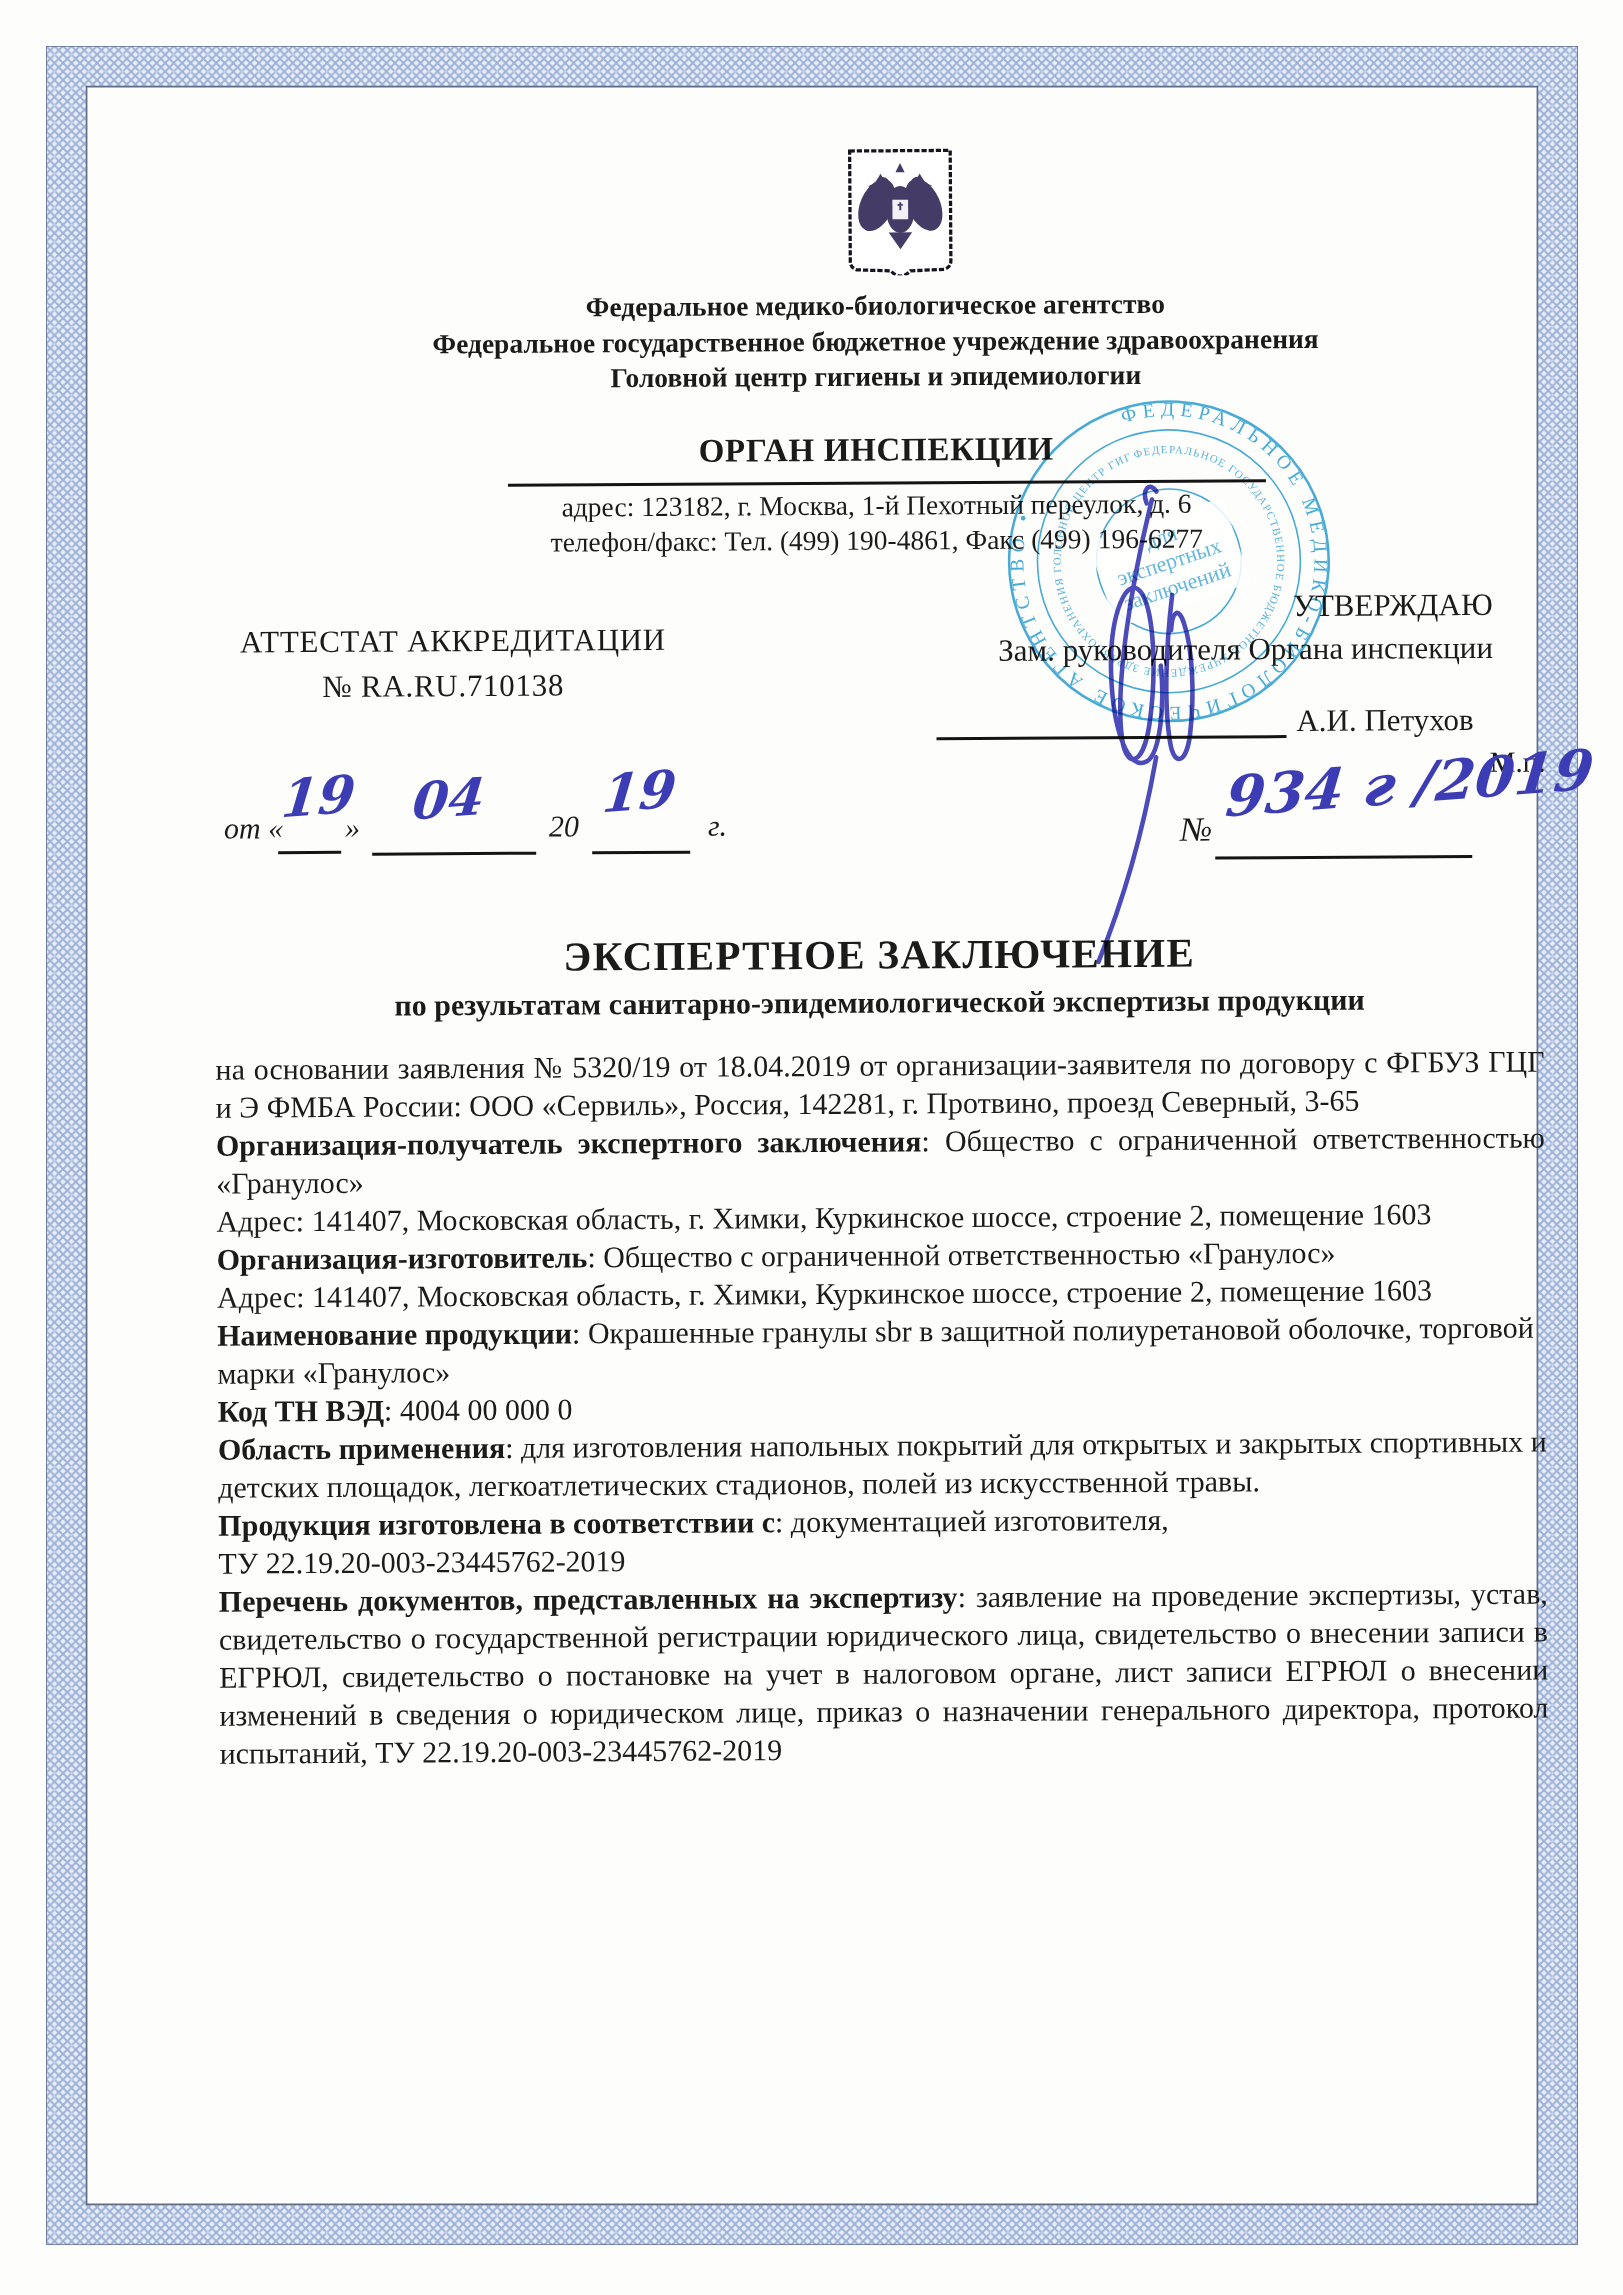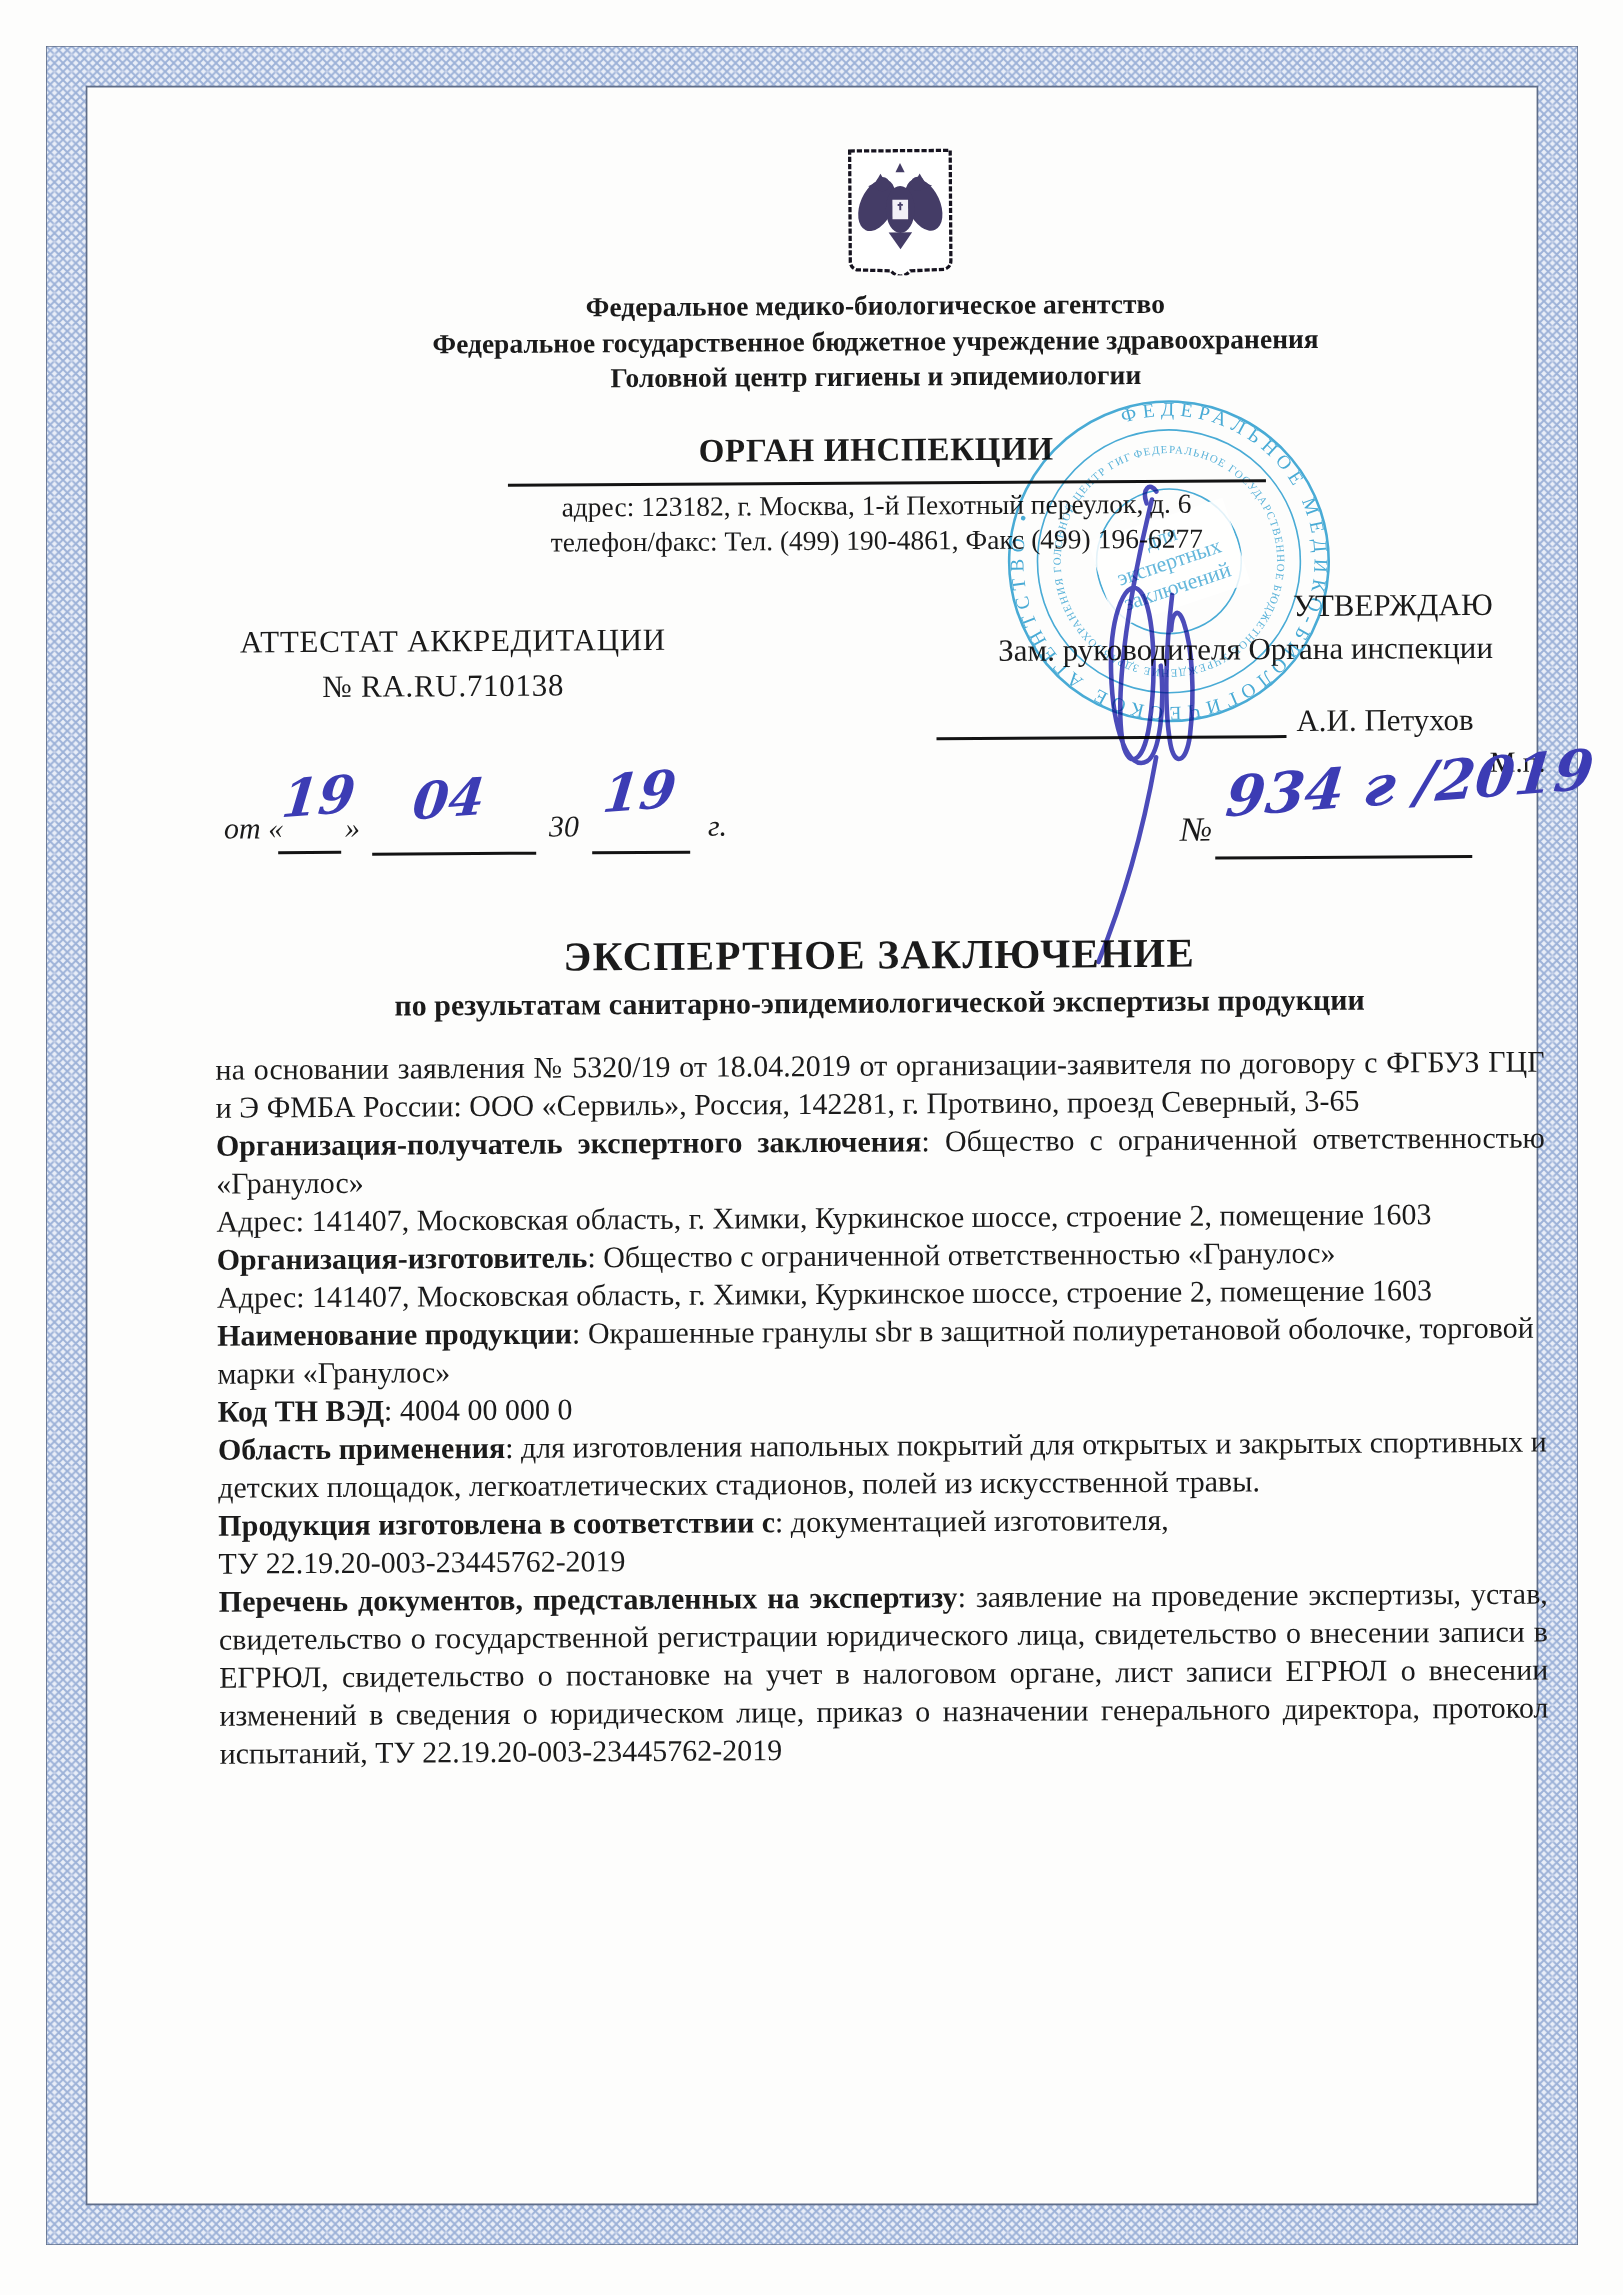--- a/index.html
+++ b/index.html
@@ -105,21 +105,21 @@
     <div class="rule" style="left:939px;top:738px;width:350px;"></div>
     <div class="abs approve" style="left:1299px;top:706px;">А.И. Петухов</div>
     <div class="abs small-cap" style="left:1492px;top:750px;">М.п.</div>
 
     <span class="abs printed" style="left:226px;top:808px;">от «</span>
     <div class="rule" style="left:280px;top:848px;width:63px;"></div>
     <span class="abs hw" style="left:281px;top:765px;font-size:52px;">19</span>
     <span class="abs printed" style="left:347px;top:808px;">»</span>
     <div class="rule" style="left:374px;top:850px;width:164px;"></div>
     <span class="abs hw" style="left:412px;top:769px;font-size:51px;">04</span>
-    <span class="abs printed" style="left:551px;top:808px;">30</span>
+    <span class="abs printed" style="left:551px;top:808px;">20</span>
     <div class="rule" style="left:594px;top:850px;width:98px;"></div>
     <span class="abs hw" style="left:602px;top:762px;font-size:52px;">19</span>
     <span class="abs printed" style="left:710px;top:808px;">г.</span>
 
     <span class="abs printed" style="left:1182px;top:813px;font-size:34px;">№</span>
     <div class="rule" style="left:1217px;top:859px;width:257px;"></div>
     <span class="abs hw" style="left:1225px;top:766px;font-size:56px;">934 г /2019</span>
 
     <div class="abs ctr title-main" style="top:931px;">ЭКСПЕРТНОЕ ЗАКЛЮЧЕНИЕ</div>
     <div class="abs ctr title-sub" style="top:986px;">по результатам санитарно-эпидемиологической экспертизы продукции</div>

